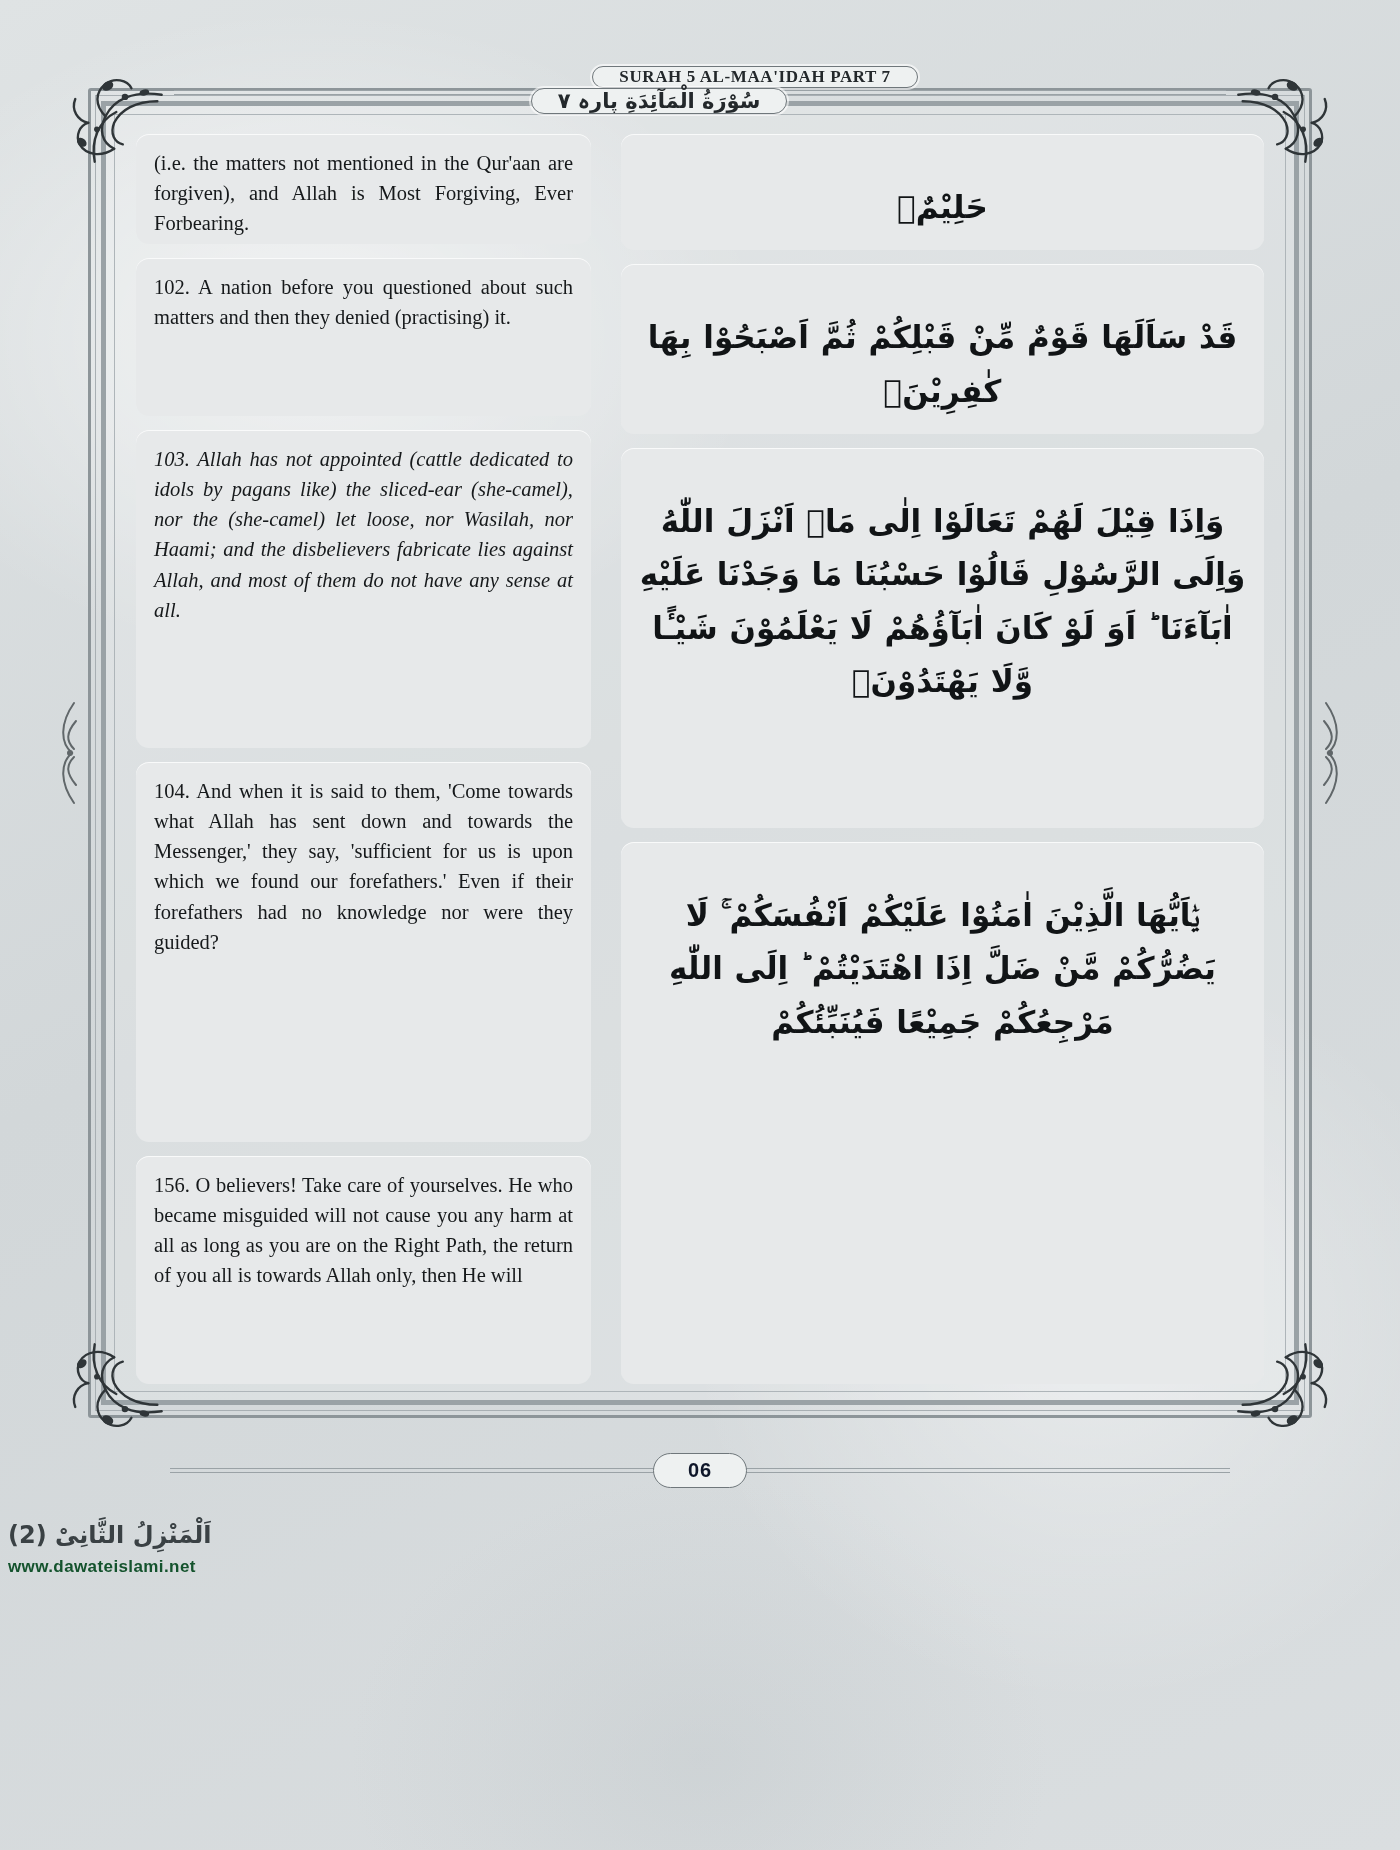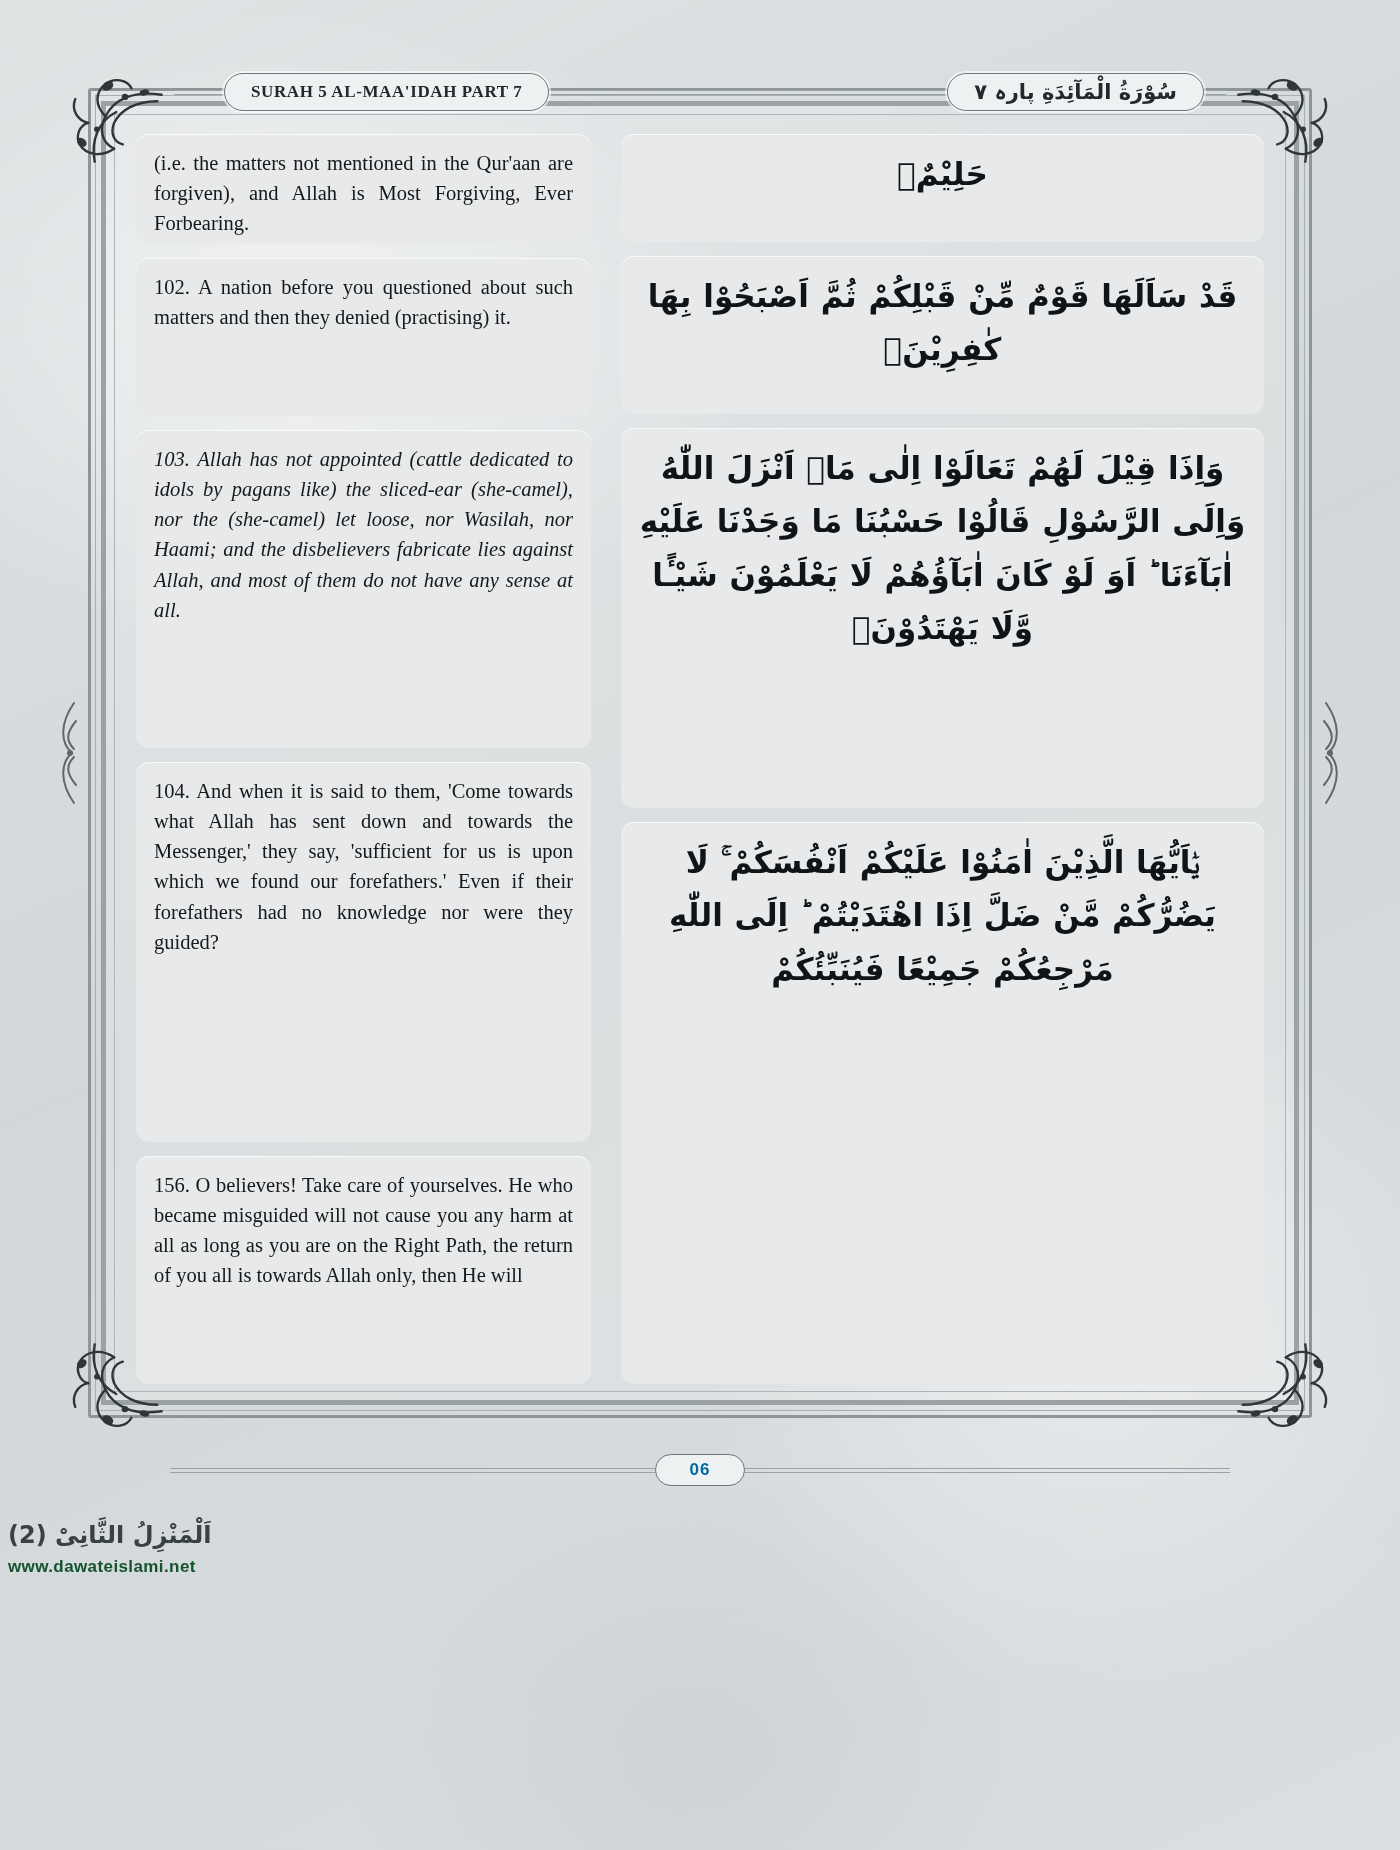--- a/index.html
+++ b/index.html
@@ -62,21 +62,22 @@
   .corner-bl { left: -30px;  bottom: -30px; transform: scaleY(-1); }
   .corner-br { right: -30px; bottom: -30px; transform: scale(-1,-1); }
 
   
   .header-row {
     position: absolute;
     left: 26px; right: 26px; top: -18px;
     height: 44px;
     display: flex;
     align-items: center;
-    justify-content: space-between;
+    justify-content: flex-end;
+    flex-direction: column;
   }
   .header-rule {
     position: absolute;
     left: 60px; right: 60px; top: 20px;
     height: 5px;
     border-top: 1.5px solid #9aa2a6;
     border-bottom: 1.5px solid #9aa2a6;
   }
   .banner {
     position: relative;
@@ -143,20 +144,21 @@
   .verse-ar {
     font-family: "DejaVu Sans", sans-serif;
     direction: rtl;
     text-align: center;
     font-size: 31px;
     font-weight: 700;
     line-height: 1.72;
     color: #111416;
     letter-spacing: -0.5px;
     word-spacing: 1px;
+    margin-top: 33px;
   }
 
   
   .p-h1  { min-height: 108px; }
   .p-h2  { min-height: 158px; }
   .p-h3  { min-height: 318px; font-style: italic; }
   .p-h4  { min-height: 380px; }
   .p-h5  { min-height: 228px; }
   .grow  { flex: 1 1 auto; }
 
@@ -177,23 +179,23 @@
     border-bottom: 1.5px solid #9aa2a6;
   }
   .page-number {
     position: relative;
     z-index: 2;
     background: #eef1f1;
     border: 1.5px solid #6f777b;
     border-radius: 20px;
     padding: 5px 34px;
     font-family: "Liberation Sans", sans-serif;
-    font-size: 17px;
-    font-weight: 700;
-    color: #0369a1;
+    font-size: 20px;
+    font-weight: 700;
+    color: #0f172a;
     letter-spacing: 1px;
   }
 
   
   .footer {
     position: absolute;
     left: 0; right: 0; top: 1520px;
     text-align: left;
     margin-left: 8px;
   }

